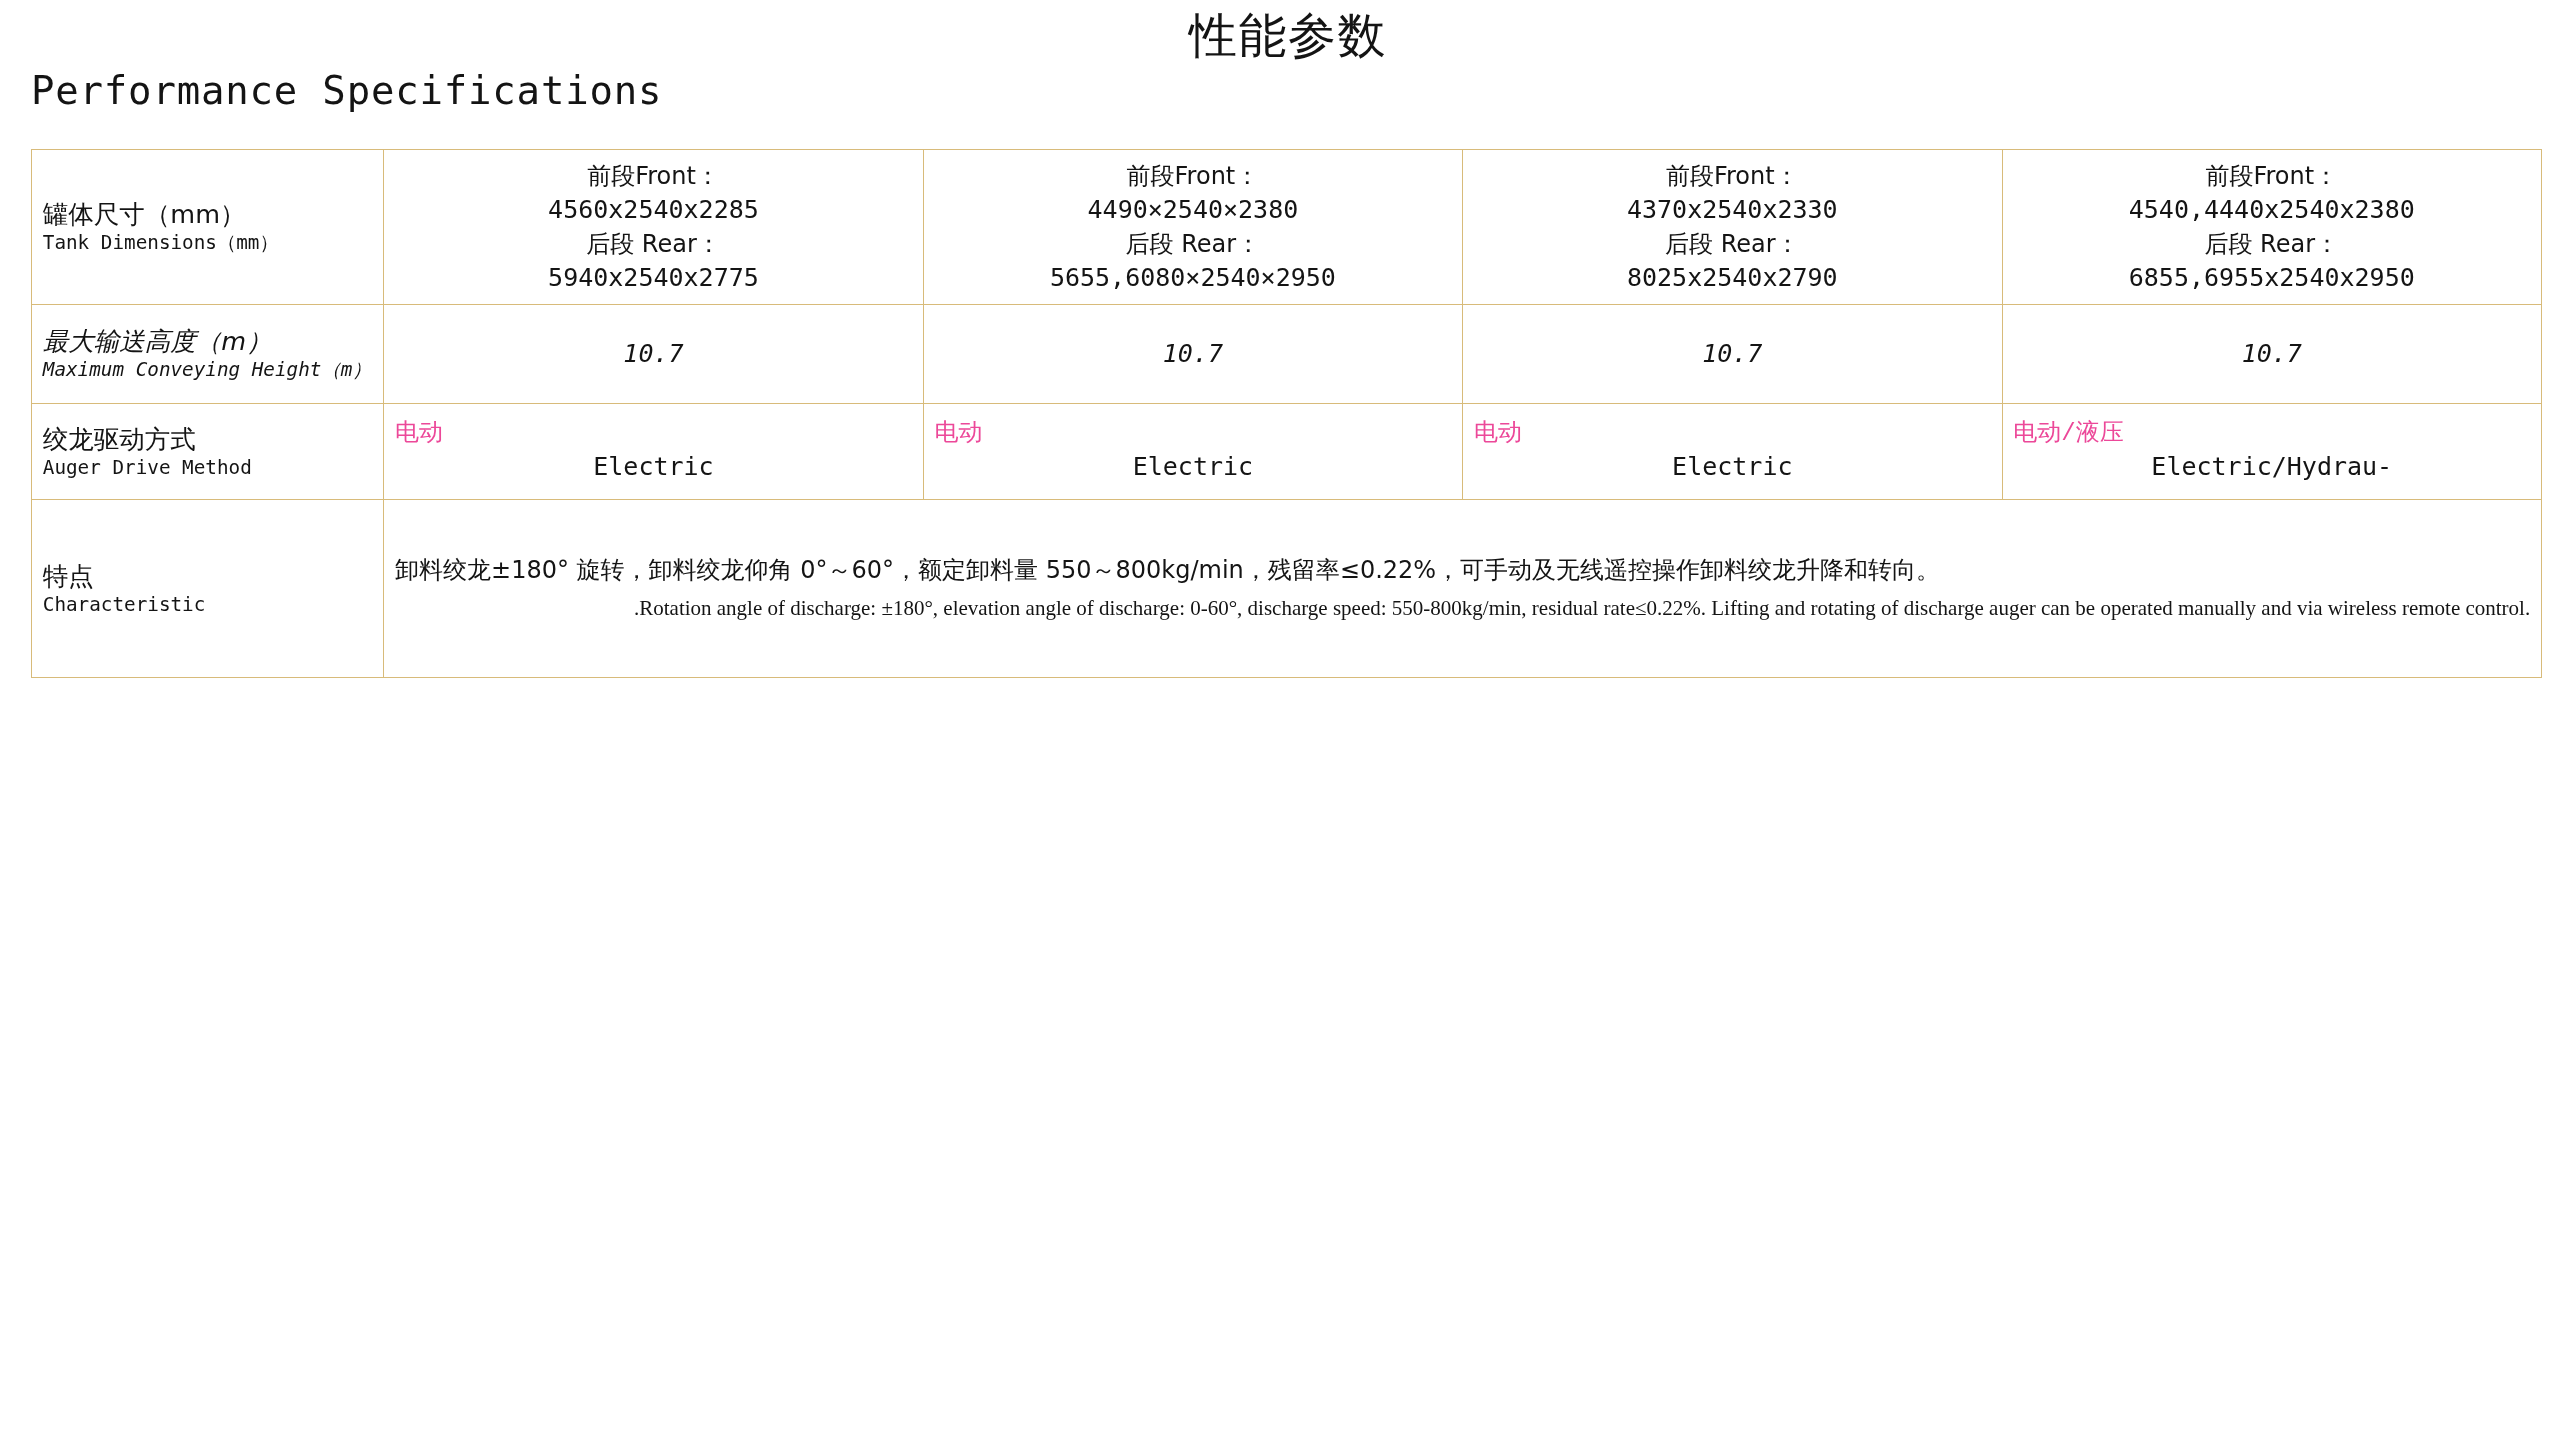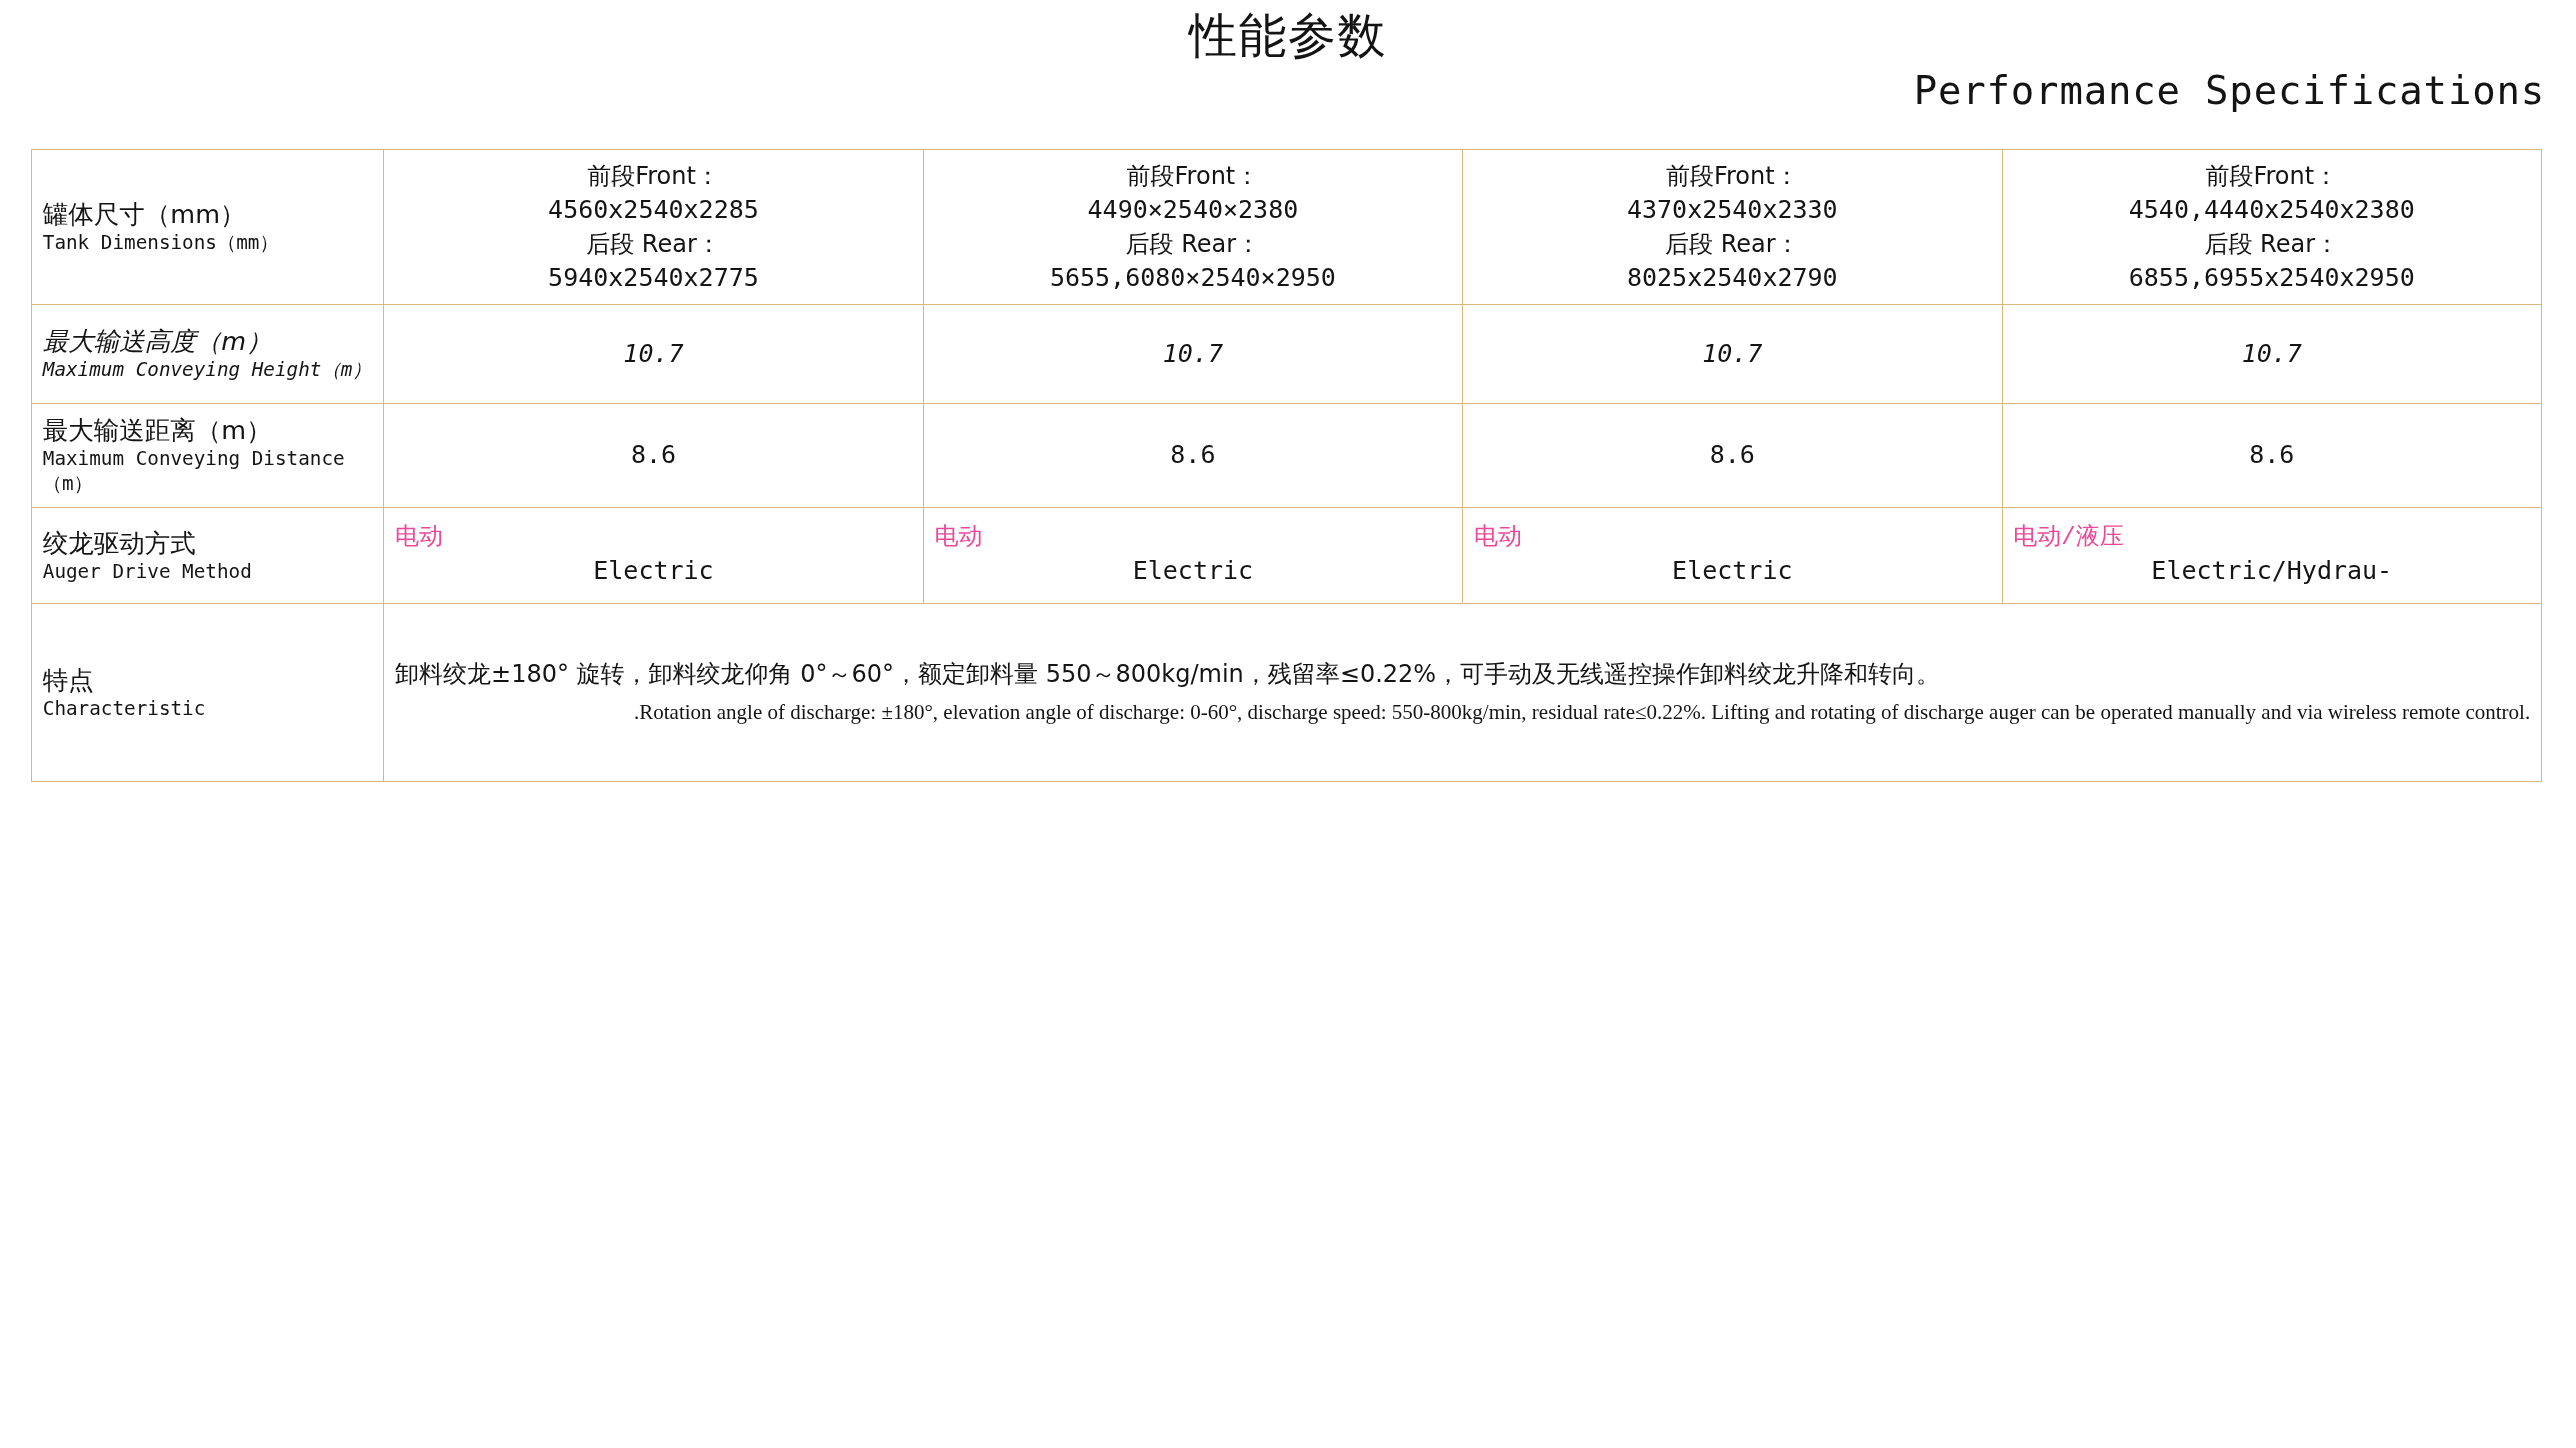--- a/index.html
+++ b/index.html
@@ -30,21 +30,20 @@
     color: #141414;
     text-align: center;
   }
   .title-en {
     font-family: "DejaVu Sans Mono", monospace;
     font-size: 39px;
     line-height: 48px;
     letter-spacing: 0.8px;
     color: #141414;
     margin-top: 1.5px;
-    text-align: right;
   }
   table.spec {
     border-collapse: collapse;
     width: 2511px;
     margin-top: 34px;
     table-layout: fixed;
   }
   table.spec td {
     border: 1.5px solid #d8bb7a;
     vertical-align: middle;
@@ -172,30 +171,20 @@
         <td>
           <div class="lbl-zh">最大输送高度（m）</div>
           <div class="lbl-en">Maximum Conveying Height（m）</div>
         </td>
         <td class="val">10.7</td>
         <td class="val">10.7</td>
         <td class="val">10.7</td>
         <td class="val">10.7</td>
       </tr>
 
-      <tr class="row-distance">
-        <td>
-          <div class="lbl-zh">最大输送距离（m）</div>
-          <div class="lbl-en">Maximum Conveying Distance（m）</div>
-        </td>
-        <td class="val">8.6</td>
-        <td class="val">8.6</td>
-        <td class="val">8.6</td>
-        <td class="val">8.6</td>
-      </tr>
 
       <tr class="row-drive">
         <td>
           <div class="lbl-zh">绞龙驱动方式</div>
           <div class="lbl-en">Auger Drive Method</div>
         </td>
         <td class="val">
           <span class="val-zh line">电动</span>
           <span class="line">Electric</span>
         </td>

